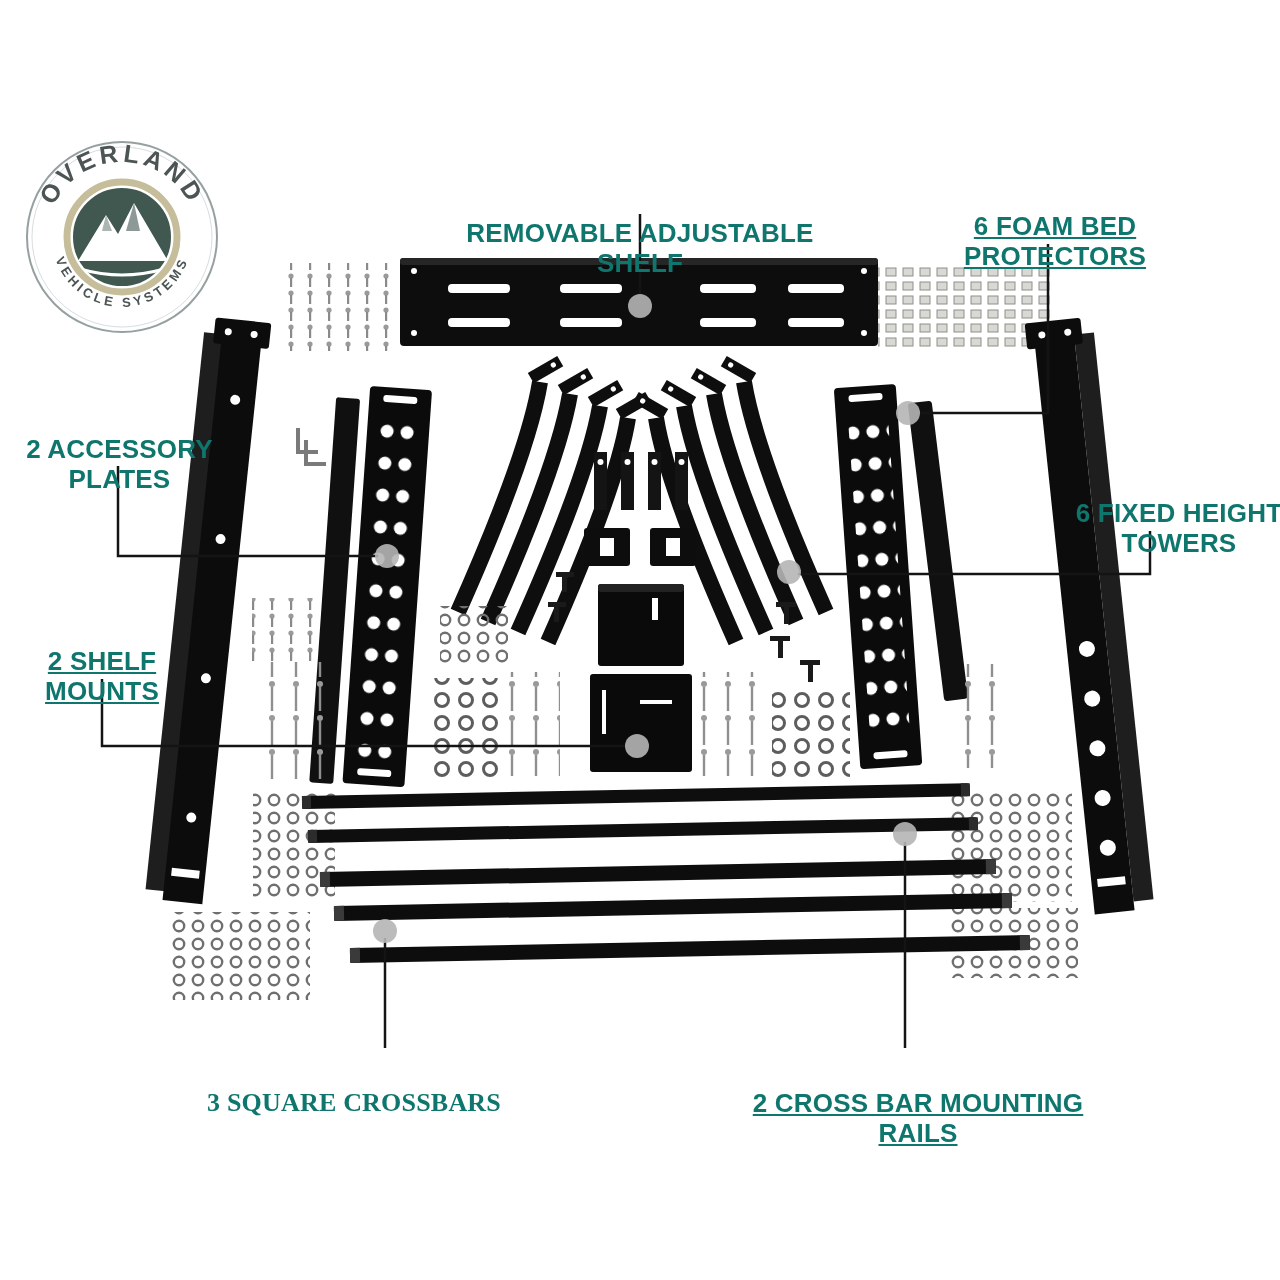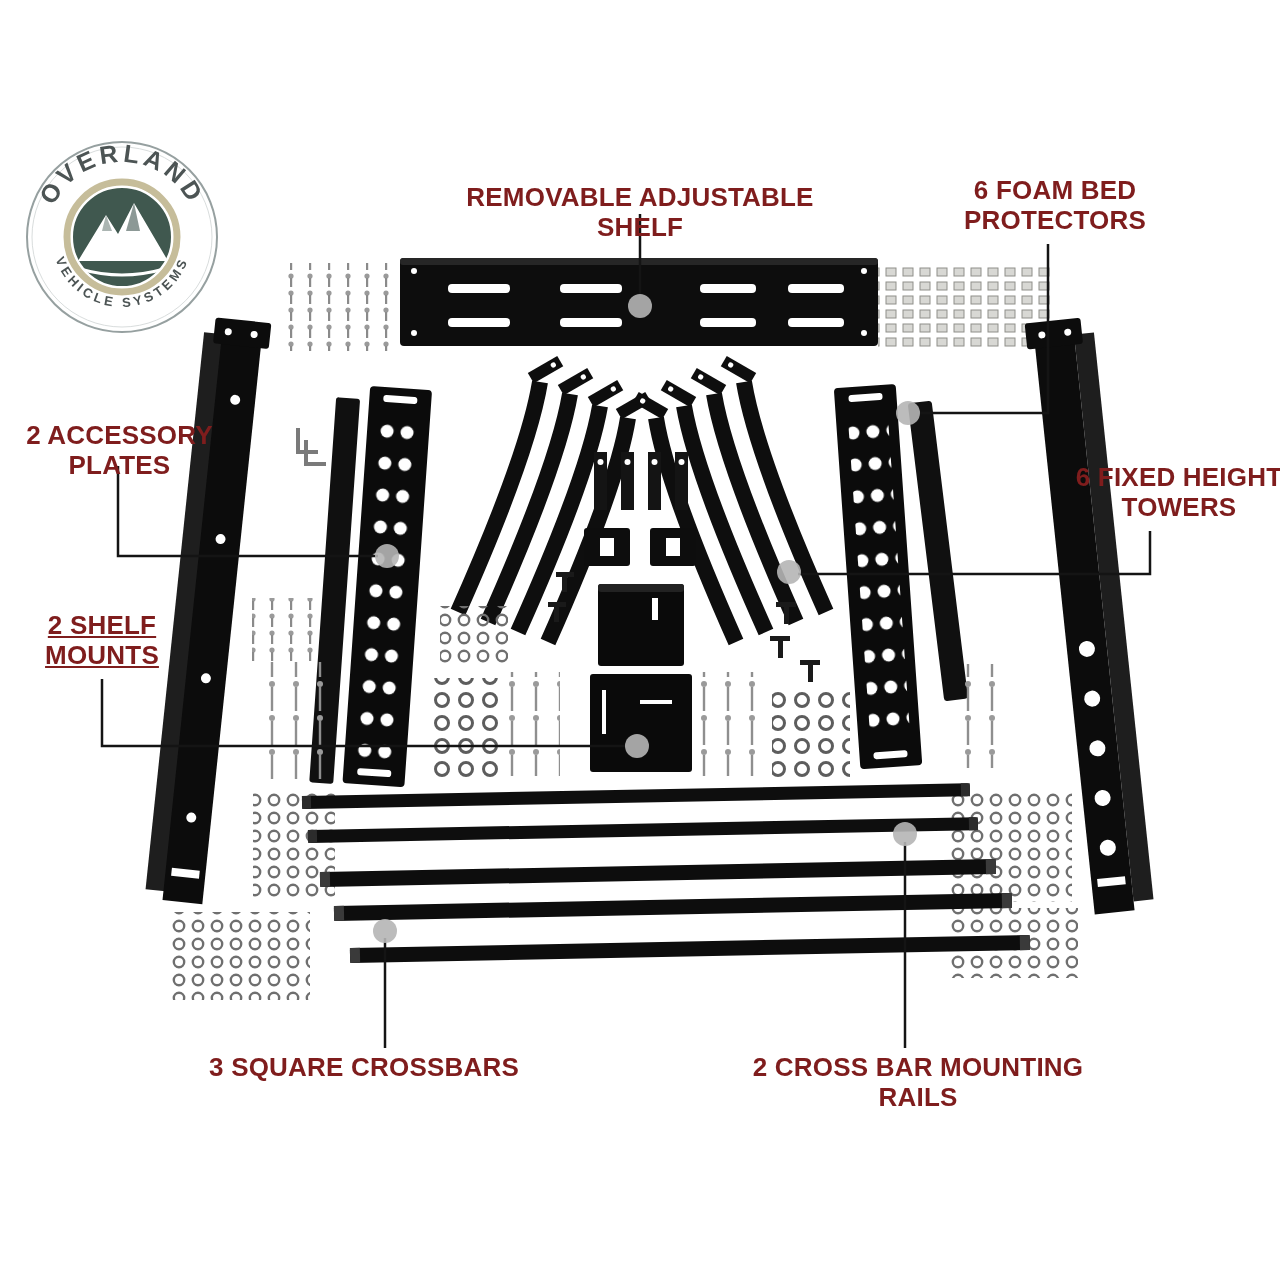--- a/index.html
+++ b/index.html
@@ -4,34 +4,35 @@
 <style>
   * { margin:0; padding:0; box-sizing:border-box; }
   html,body { width:1280px; height:1280px; background:#ffffff; overflow:hidden; }
   body { position:relative; font-family:"Liberation Sans", sans-serif; }
   #diagram-svg { position:absolute; left:0; top:0; }
   #logo-svg { position:absolute; left:22px; top:137px; }
   .label {
     position:absolute;
     font-family:"Liberation Sans", sans-serif;
     font-weight:700;
-    color:#7f1d1d;
+    color:#0f766e;
     text-align:center;
     text-transform:uppercase;
     line-height:1.16;
     letter-spacing:0.2px;
     font-size:26px;
+    margin-top:36px;
   }
   .lbl-shelf        { left:440px;  top:182px;  width:400px; }
-  .lbl-foam         { left:955px;  top:175px;  width:200px; }
-  .lbl-accessory    { left:22px;   top:420px;  width:195px; }
+  .lbl-foam         { left:955px;  top:175px;  width:200px;text-decoration:underline; }
+  .lbl-accessory    { left:22px;   top:398px;  width:195px; }
   .lbl-towers       { left:1064px; top:462px;  width:230px; }
   .lbl-shelf-mounts { left:32px;   top:610px;  width:140px;text-decoration:underline; }
-  .lbl-crossbars    { left:209px;  top:1052px; width:310px; }
-  .lbl-rails        { left:718px;  top:1052px; width:400px; }
+  .lbl-crossbars    { left:199px;  top:1052px; width:310px;font-family:Liberation Serif, serif; }
+  .lbl-rails        { left:718px;  top:1052px; width:400px;text-decoration:underline; }
 </style>
 </head>
 <body>
 
 <svg id="diagram-svg" width="1280" height="1280" viewBox="0 0 1280 1280">
   <defs>
     <pattern id="screws" width="19" height="17" patternUnits="userSpaceOnUse">
       <circle cx="6" cy="4" r="2.6" fill="#9a9a9a"></circle>
       <rect x="5" y="6" width="2.2" height="9" fill="#8a8a8a"></rect>
     </pattern>

